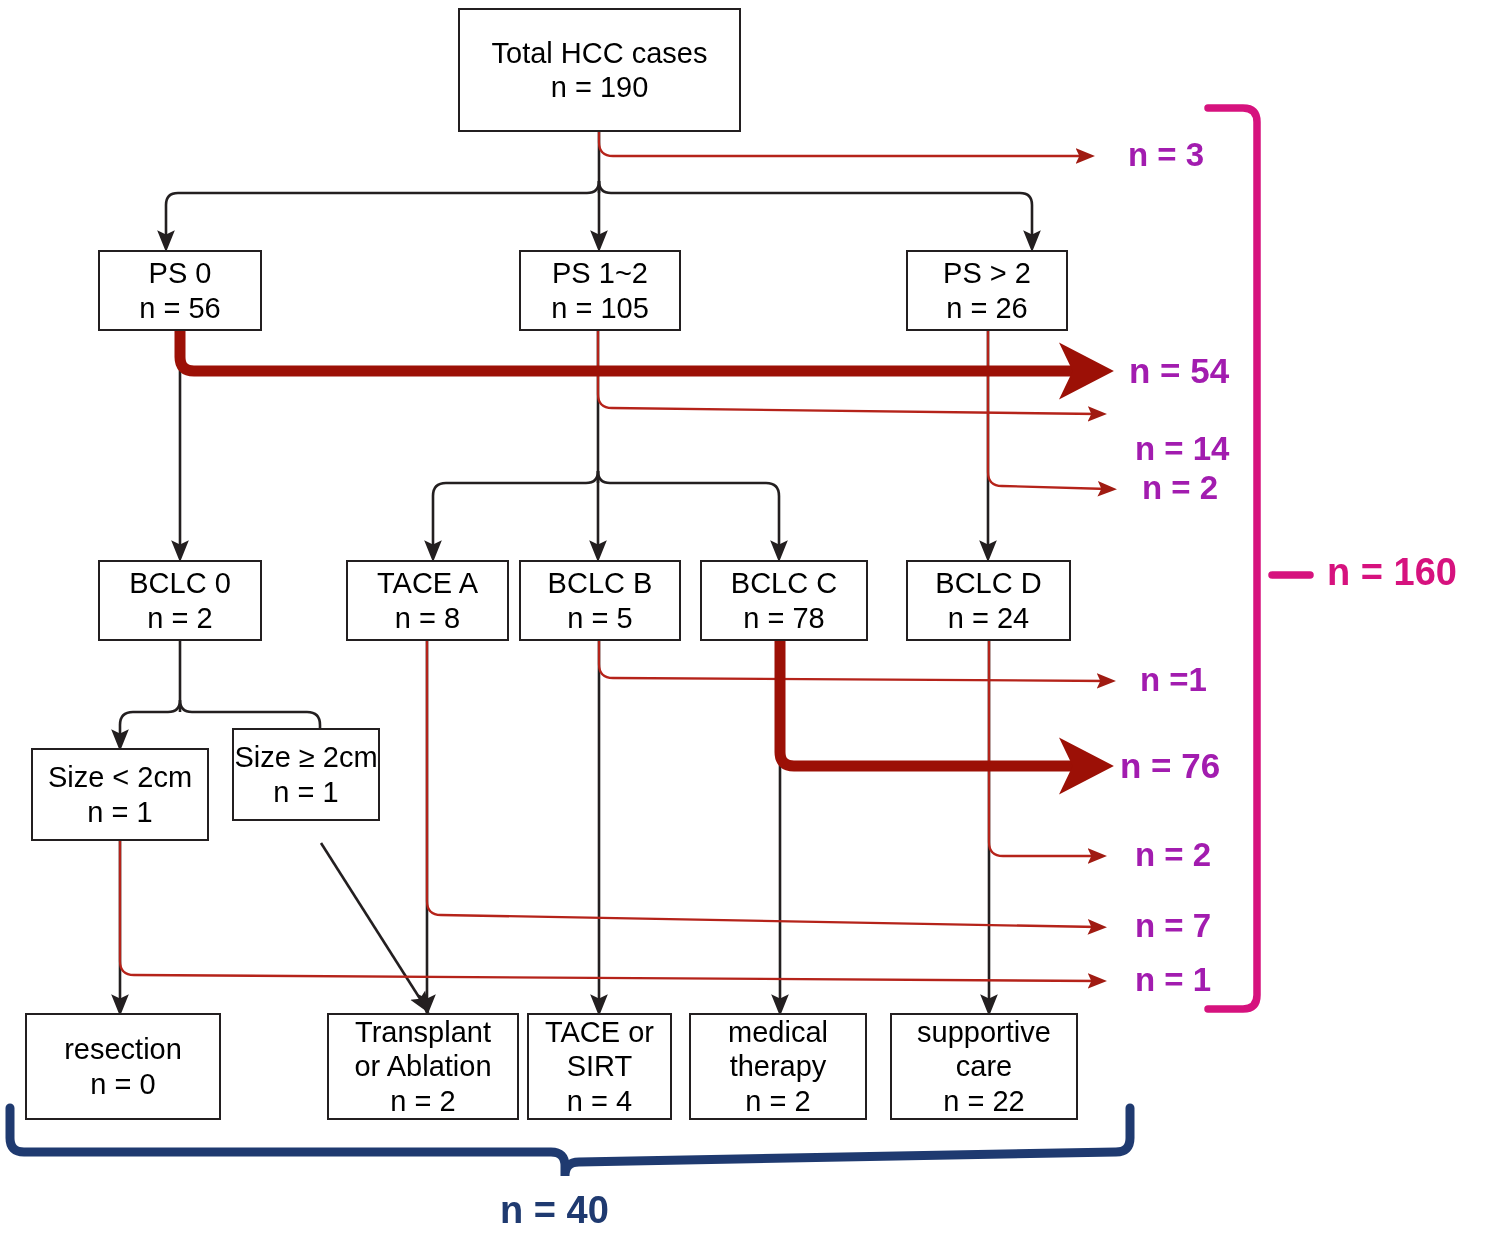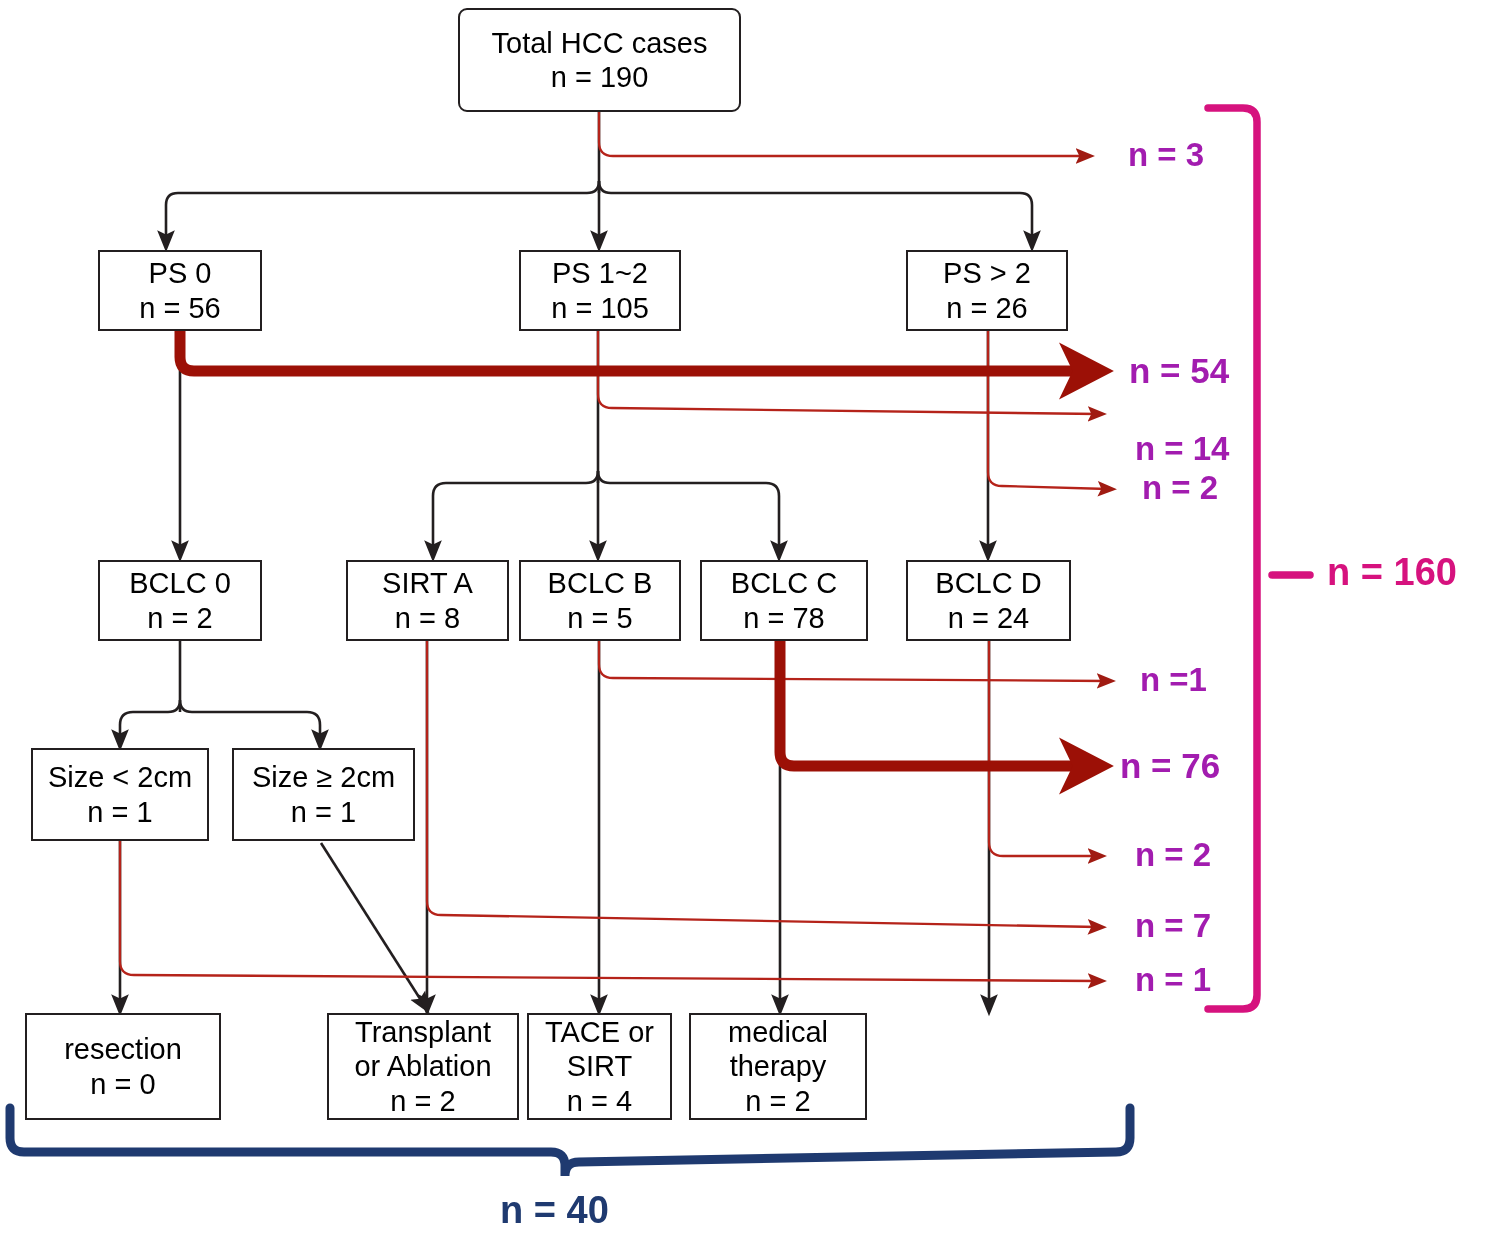--- a/index.html
+++ b/index.html
@@ -149,21 +149,21 @@
     <g fill="none" stroke="#d6127e" stroke-width="7.5" stroke-linecap="round">
       <path d="M1208,108 L1243,108 q14,0 14,14 L1257,556 M1257,556 L1257,995 q0,14 -14,14 L1208,1009"></path>
       <path d="M1272,575 L1310,575"></path>
     </g>
 
     <g fill="none" stroke="#1f3a70" stroke-width="9" stroke-linecap="round">
       <path d="M10,1108 L10,1138 q0,14 14,14 L551,1152 q14,0 14,14 L565,1176 q0,-14 14,-14 L1116,1152 q14,0 14,-14 L1130,1108"></path>
     </g>
   </svg>
 
-  <div class="nodebox" style="left:458px; top:8px; width:283px; height:104px;border-radius:9px;">
+  <div class="nodebox" style="left:458px; top:8px; width:283px; height:124px;">
     <span class="lbl">Total HCC cases</span>
     <span class="cnt">n = 190</span>
   </div>
 
   <div class="nodebox" style="left:98px; top:250px; width:164px; height:81px;">
     <span class="lbl">PS 0</span>
     <span class="cnt">n = 56</span>
   </div>
 
   <div class="nodebox" style="left:519px; top:250px; width:162px; height:81px;">
@@ -175,21 +175,21 @@
     <span class="lbl">PS &gt; 2</span>
     <span class="cnt">n = 26</span>
   </div>
 
   <div class="nodebox" style="left:98px; top:560px; width:164px; height:81px;">
     <span class="lbl">BCLC 0</span>
     <span class="cnt">n = 2</span>
   </div>
 
   <div class="nodebox" style="left:346px; top:560px; width:163px; height:81px;">
-    <span class="lbl">SIRT A</span>
+    <span class="lbl">TACE A</span>
     <span class="cnt">n = 8</span>
   </div>
 
   <div class="nodebox" style="left:519px; top:560px; width:162px; height:81px;">
     <span class="lbl">BCLC B</span>
     <span class="cnt">n = 5</span>
   </div>
 
   <div class="nodebox" style="left:700px; top:560px; width:168px; height:81px;">
     <span class="lbl">BCLC C</span>
@@ -199,21 +199,21 @@
   <div class="nodebox" style="left:906px; top:560px; width:165px; height:81px;">
     <span class="lbl">BCLC D</span>
     <span class="cnt">n = 24</span>
   </div>
 
   <div class="nodebox" style="left:31px; top:748px; width:178px; height:93px;">
     <span class="lbl">Size &lt; 2cm</span>
     <span class="cnt">n = 1</span>
   </div>
 
-  <div class="nodebox" style="left:232px; top:748px; width:183px; height:93px;">
+  <div class="nodebox" style="left:232px; top:728px; width:148px; height:93px;">
     <span class="lbl">Size ≥ 2cm</span>
     <span class="cnt">n = 1</span>
   </div>
 
   <div class="nodebox" style="left:25px; top:1013px; width:196px; height:107px;">
     <span class="lbl">resection</span>
     <span class="cnt">n = 0</span>
   </div>
 
   <div class="nodebox" style="left:327px; top:1013px; width:192px; height:107px;">
@@ -227,20 +227,25 @@
     <span class="lbl">SIRT</span>
     <span class="cnt">n = 4</span>
   </div>
 
   <div class="nodebox" style="left:689px; top:1013px; width:178px; height:107px;">
     <span class="lbl">medical</span>
     <span class="lbl">therapy</span>
     <span class="cnt">n = 2</span>
   </div>
 
+  <div class="nodebox" style="left:890px; top:1013px; width:188px; height:107px;">
+    <span class="lbl">supportive</span>
+    <span class="lbl">care</span>
+    <span class="cnt">n = 22</span>
+  </div>
 
   <div class="excl-label" style="left:1128px; top:136px;">n = 3</div>
   <div class="excl-label" style="left:1129px; top:351px; font-size:35px;">n = 54</div>
   <div class="excl-label" style="left:1135px; top:394px;margin-top:36px;">n = 14</div>
   <div class="excl-label" style="left:1142px; top:469px;">n = 2</div>
   <div class="excl-label" style="left:1140px; top:661px;">n =1</div>
   <div class="excl-label" style="left:1120px; top:746px; font-size:35px;">n = 76</div>
   <div class="excl-label" style="left:1135px; top:836px;">n = 2</div>
   <div class="excl-label" style="left:1135px; top:907px;">n = 7</div>
   <div class="excl-label" style="left:1135px; top:961px;">n = 1</div>

